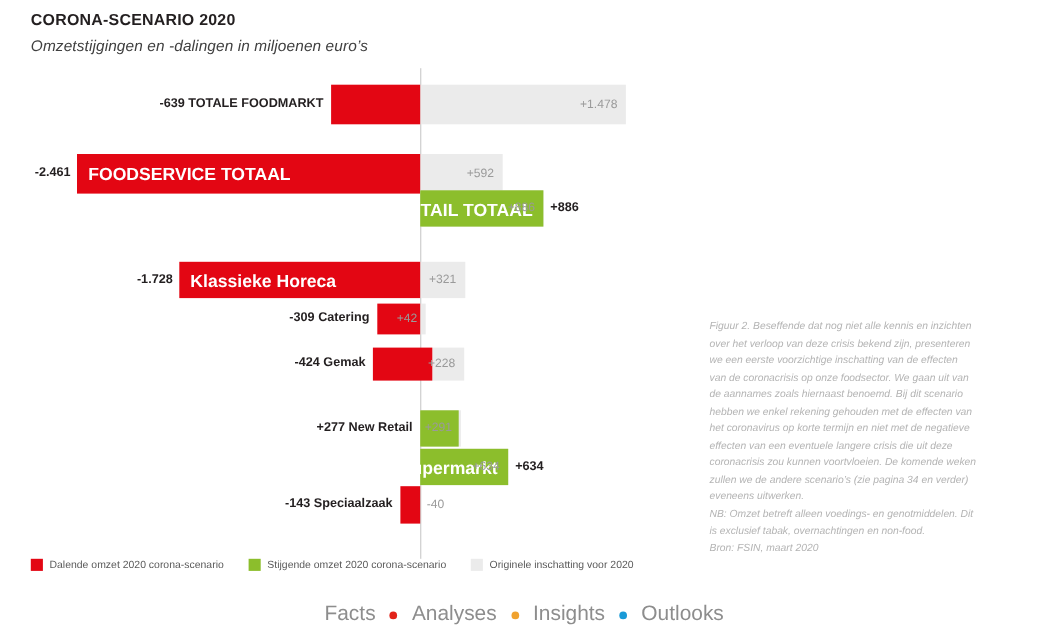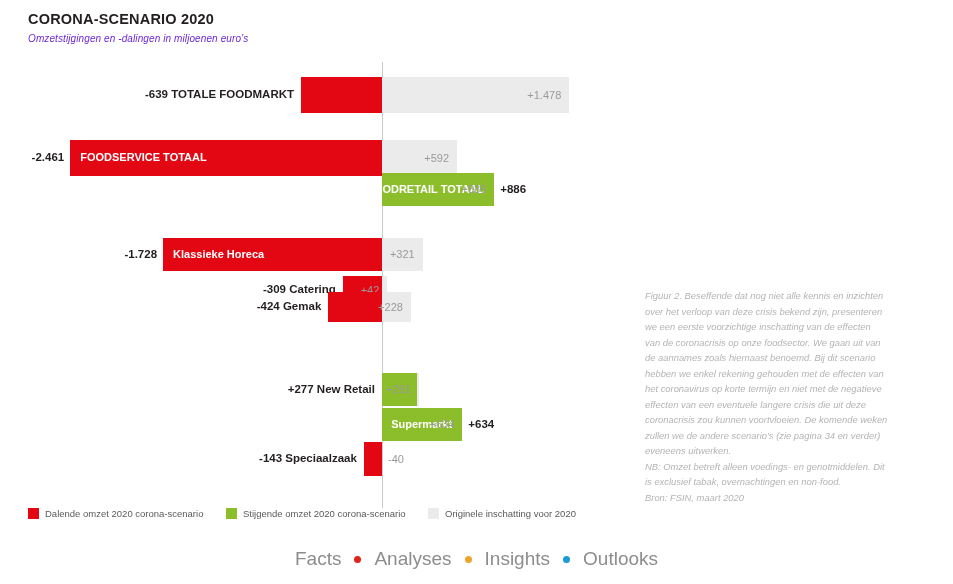--- a/index.html
+++ b/index.html
@@ -10,21 +10,21 @@
   }
   .page{position:relative;width:953px;height:584px;}
 
   
   .title{
     position:absolute;left:28px;top:11px;
     font-size:14.5px;font-weight:bold;color:#231f20;letter-spacing:.2px;
   }
   .subtitle{
     position:absolute;left:28px;top:33px;
-    font-size:10px;font-style:italic;color:#6d28d9;letter-spacing:.1px;
+    font-size:14px;font-style:italic;color:#404040;letter-spacing:.1px;
   }
 
   
   .plot{position:absolute;left:0;top:60px;width:640px;height:440px;padding-left:44px;}
   .axis{
     position:absolute;left:382px;top:2px;width:1px;height:446px;
     background:#c9c9c9;
   }
   .row{position:absolute;left:0;width:640px;}
   .bar{position:absolute;top:0;height:100%;}
@@ -33,21 +33,21 @@
   .bar.grey{background:#ebebeb;}
 
   
   .outer-label{
     position:absolute;white-space:nowrap;font-size:11.5px;font-weight:bold;
     color:#231f20;line-height:1;
   }
   .outer-label.left{text-align:right;}
   
   .inner-label{
-    position:absolute;white-space:nowrap;font-size:11px;font-weight:bold;
+    position:absolute;white-space:nowrap;font-size:16px;font-weight:bold;
     color:#ffffff;line-height:1;
   }
   
   .grey-label{
     position:absolute;white-space:nowrap;font-size:11px;color:#9a9a9a;line-height:1;
   }
 
   
   .legend{position:absolute;left:28px;top:508px;width:600px;height:14px;}
   .legend-item{position:absolute;top:0;display:flex;align-items:center;}
@@ -105,21 +105,21 @@
         <div class="outer-label left" style="right: 482.938px; top: 10.5px; margin-left: 31px;">-1.728</div>
         <div class="inner-label" style="top: 10.5px; left: 173.062px;">Klassieke Horeca</div>
         <div class="grey-label" style="top: 11px; right: 225.329px;">+321</div>
       </div>
       <div class="row" style="top: 216px; height: 28px;">
         <div class="bar grey" style="left: 382px; width: 5.3214px;"></div>
         <div class="bar neg" style="left: 342.85px; width: 39.1503px;"></div>
         <div class="outer-label left" style="right: 304.15px; top: 8px;">-309 Catering</div>
         <div class="grey-label" style="top: 8.5px; right: 260.679px;">+42</div>
       </div>
-      <div class="row" style="top: 232px; height: 30px;">
+      <div class="row" style="top: 256px; height: 30px; margin-left: 11px;">
         <div class="bar grey" style="left: 382px; width: 28.8876px;"></div>
         <div class="bar neg" style="left: 328.279px; width: 53.7208px;"></div>
         <div class="outer-label left" style="right: 318.721px; top: 9px;">-424 Gemak</div>
         <div class="grey-label" style="top: 9.5px; right: 237.112px;">+228</div>
       </div>
       <div class="row" style="top: 313px; height: 33px;">
         <div class="bar grey" style="left: 382px; width: 36.8697px;"></div>
         <div class="bar pos" style="left: 382px; width: 35.0959px;"></div>
         <div class="outer-label left" style="right: 265px; top: 10.5px;">+277 New Retail</div>
         <div class="grey-label" style="top: 11px; right: 229.13px;">+291</div>

